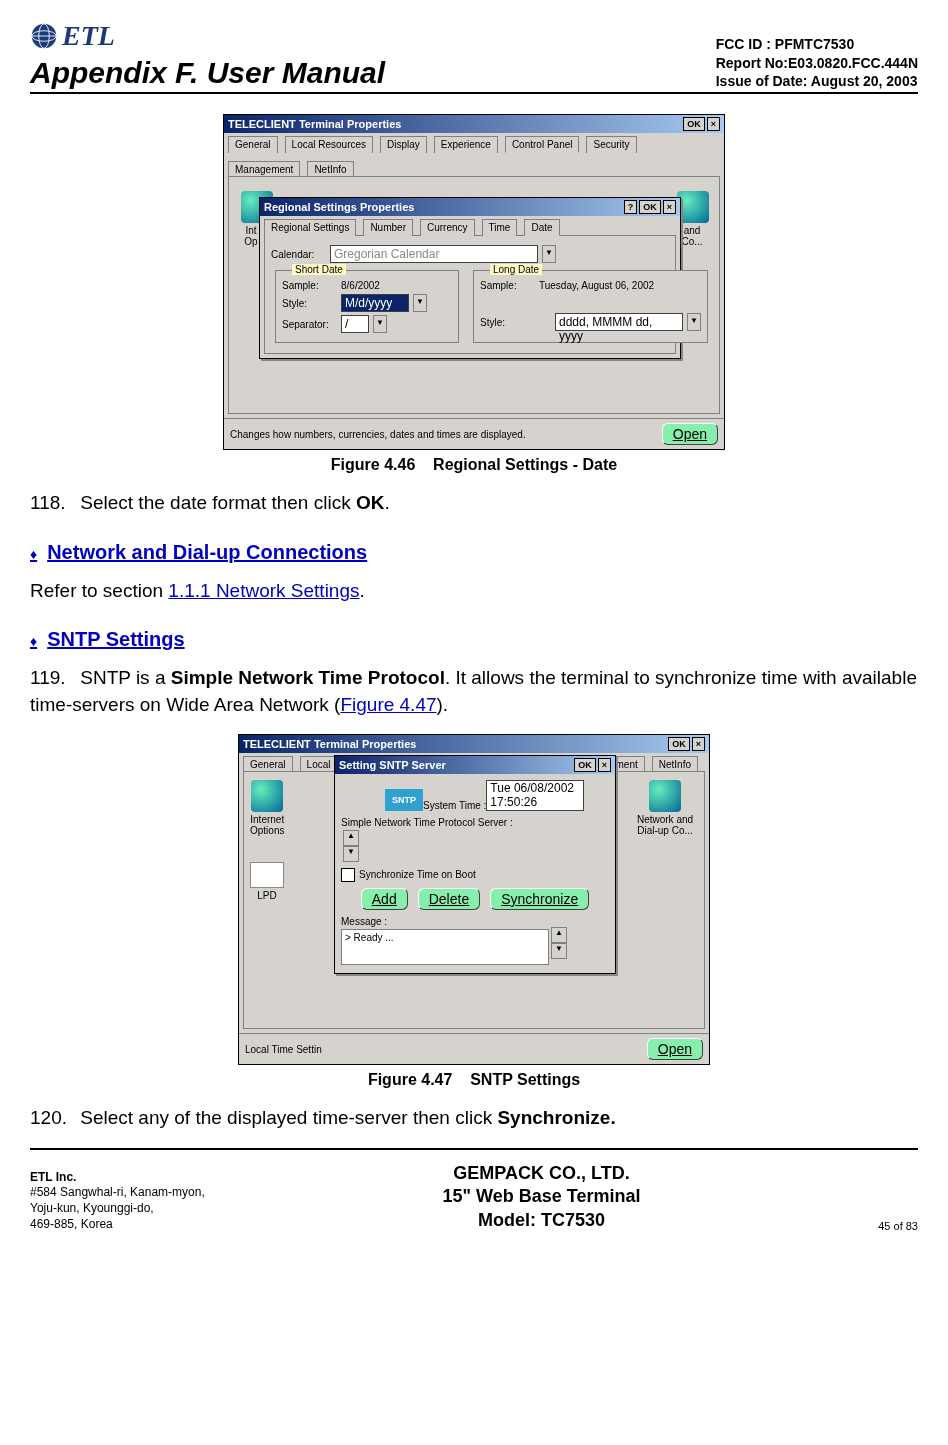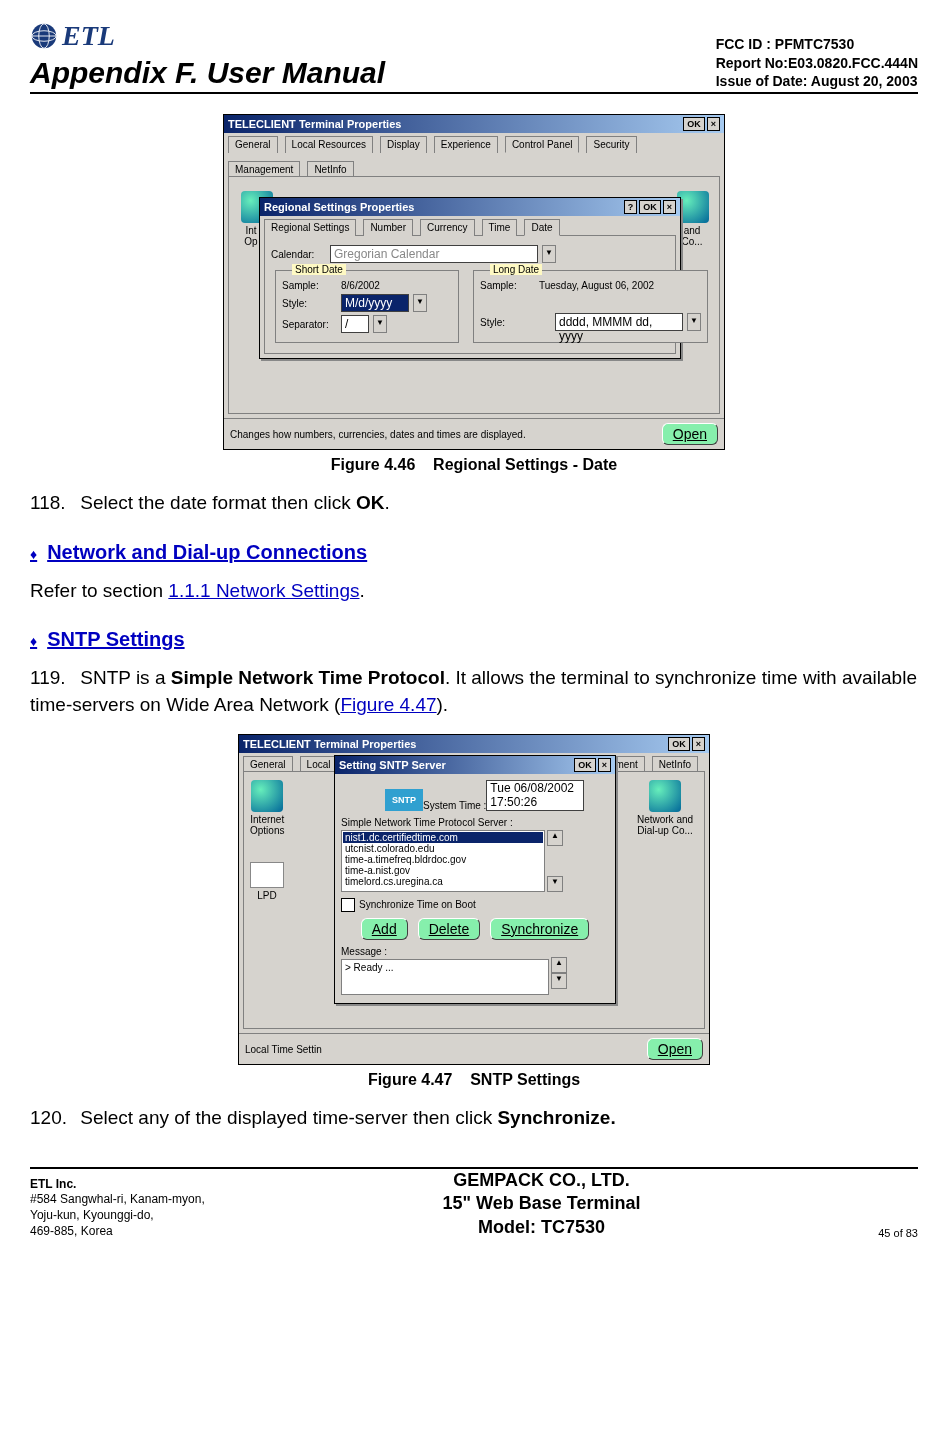--- a/index.html
+++ b/index.html
@@ -215,22 +215,22 @@
   .section-header .diamond {
     font-size: 14px;
     margin-right: 10px;
   }
   .link {
     color: #0000c0;
     text-decoration: underline;
   }
   .footer {
     border-top: 2px solid #000;
-    margin-top: 35px;
-    padding-top: 0;
+    margin-top: 16px;
+    padding-top: 12px;
     display: flex;
     justify-content: space-between;
     align-items: flex-end;
     font-size: 12px;
   }
   .footer-left {
     line-height: 1.3;
   }
   .footer-center {
     text-align: center;
@@ -502,27 +502,20 @@
           </div>
           <div style="padding:6px;">
             <div style="display:flex; align-items:flex-end; padding-left:44px;">
               <span class="sntp-logo">SNTP</span>
               <span style="font-size:10px;">System Time :</span>
               <span class="text-input" style="width:90px; height:auto; white-space:pre; line-height:1.1;">Tue 06/08/2002
 17:50:26</span>
             </div>
             <div style="font-size:10px; margin:6px 0 2px;">Simple Network Time Protocol Server :</div>
             <div style="display:flex;">
-              <div class="listbox">
-                <div class="sel">nist1.dc.certifiedtime.com</div>
-                <div>utcnist.colorado.edu</div>
-                <div>time-a.timefreq.bldrdoc.gov</div>
-                <div>time-a.nist.gov</div>
-                <div>timelord.cs.uregina.ca</div>
-              </div>
               <div class="scroll-arrows">
                 <div class="sbtn">▲</div>
                 <div style="flex:1; height:28px;"></div>
                 <div class="sbtn">▼</div>
               </div>
             </div>
             <div class="row" style="margin-top:6px;">
               <span style="width:12px;height:12px;border:1px solid #000;background:#fff;"></span>
               <span>Synchronize Time on Boot</span>
             </div>

